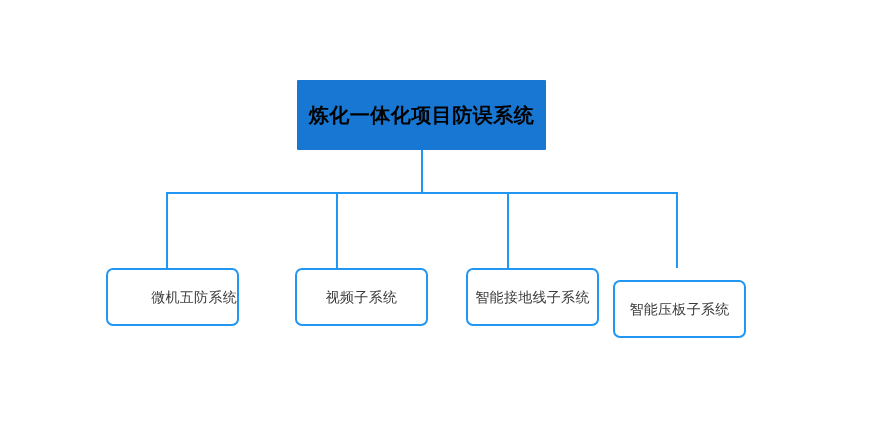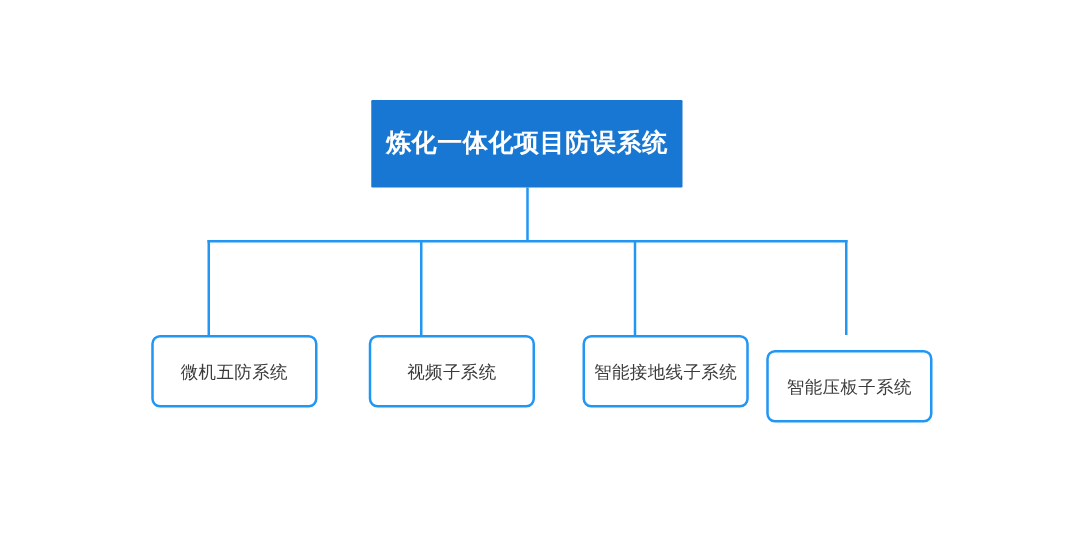--- a/index.html
+++ b/index.html
@@ -33,39 +33,39 @@
     align-items: center;
     justify-content: center;
     text-align: center;
   }
   .node-root {
     left: 297px;
     top: 80px;
     width: 249px;
     height: 70px;
     background: #1877d2;
-    color: #ffffff;
+    color: #000000;
     font-size: 20px;
     font-weight: bold;
     letter-spacing: 0.5px;
     border-radius: 1px;
   }
   .node-child {
     top: 268px;
     width: 133px;
     height: 58px;
     background: #ffffff;
     border: 2px solid #2196f3;
     border-radius: 7px;
     color: #3b3b3b;
     font-size: 14px;
     font-weight: normal;
     letter-spacing: 0.3px;
   }
-  .node-child.c0 { left: 121px; }
+  .node-child.c0 { left: 106px; justify-content: flex-end; }
   .node-child.c1 { left: 273px; margin-left: 22px; }
   .node-child.c2 { left: 466px; }
   .node-child.c3 { left: 613px; margin-top: 12px; }
   .node-label {
     display: block;
     line-height: 1.2;
     white-space: nowrap;
   }
 </style>
 </head>

